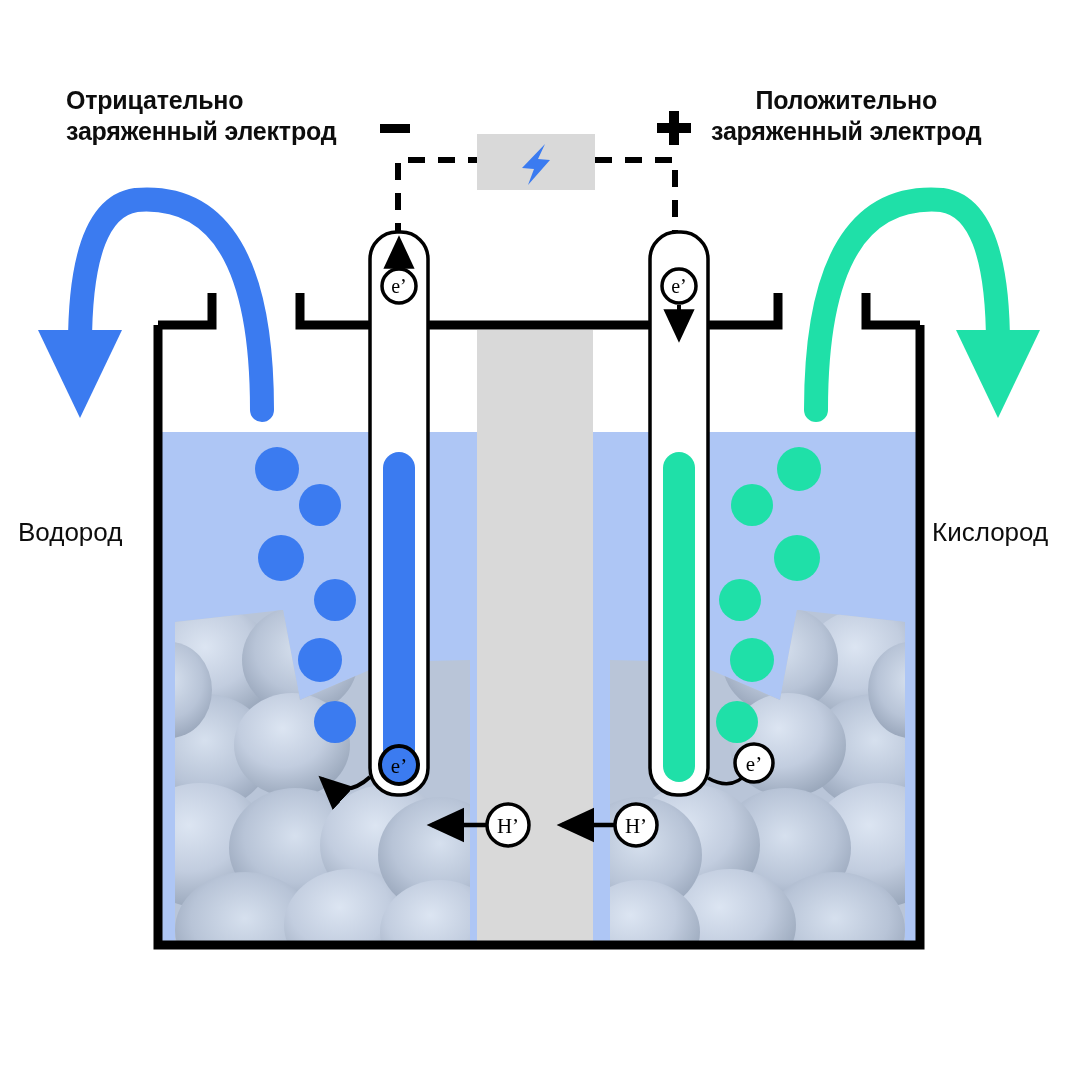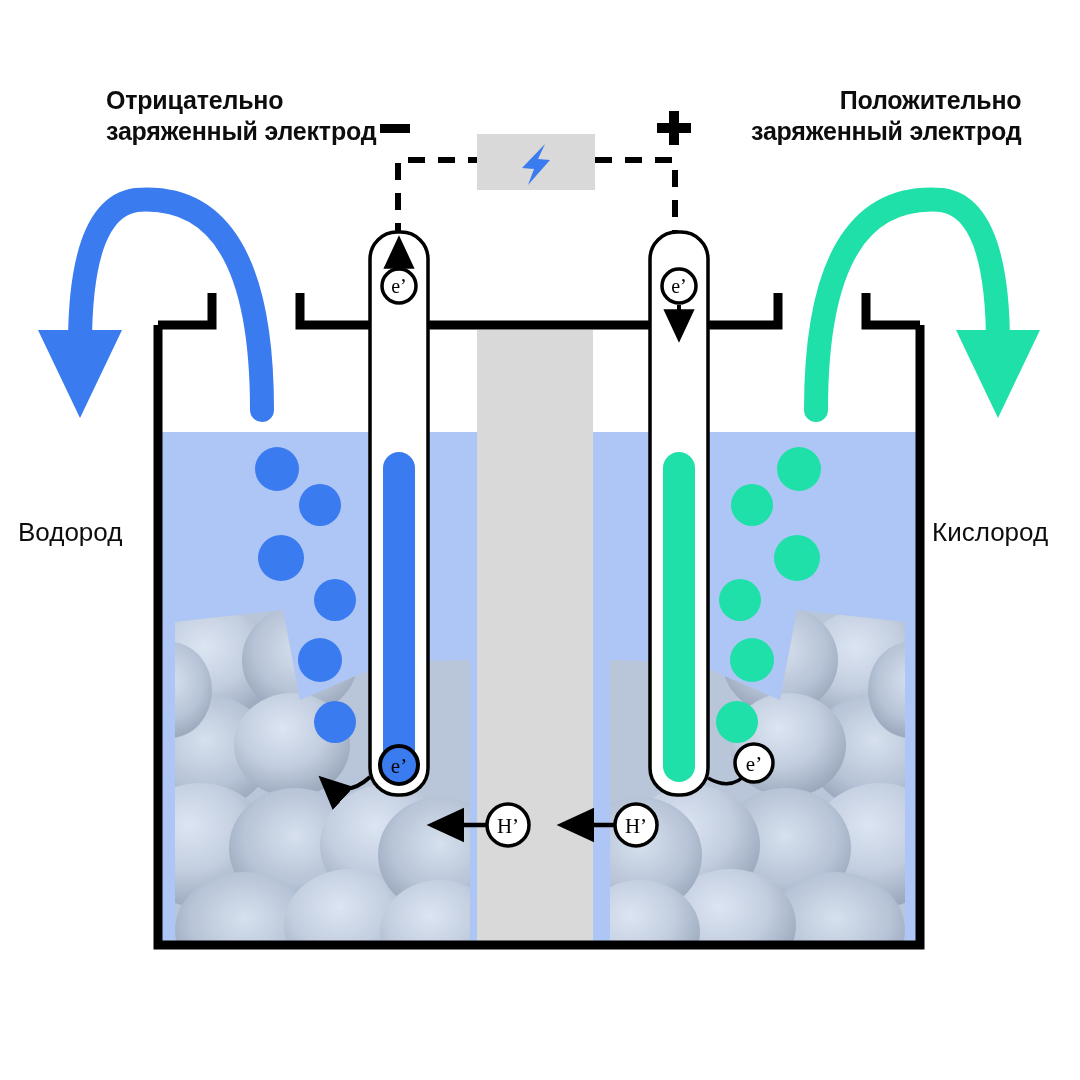--- a/index.html
+++ b/index.html
@@ -1,21 +1,21 @@
 <!DOCTYPE html>
 <html><head>
 <meta charset="utf-8">
 <style>
   html,body{margin:0;padding:0;background:#ffffff;}
   body{width:1080px;height:1080px;overflow:hidden;font-family:"Liberation Sans",sans-serif;}
   #stage{position:relative;width:1080px;height:1080px;background:#fff;}
   svg{display:block;}
-  .lbl{position:absolute;font-weight:700;font-size:25px;line-height:31px;color:#0d0d0d;letter-spacing:-0.2px;margin-left:40px;}
+  .lbl{position:absolute;font-weight:700;font-size:25px;line-height:31px;color:#0d0d0d;letter-spacing:-0.2px;}
   .lbl-left{left:66px;top:85px;text-align:left;}
-  .lbl-right{left:711px;top:85px;text-align:right;}
+  .lbl-right{left:711px;top:85px;text-align:center;}
   .side{position:absolute;font-weight:400;font-size:26px;color:#0d0d0d;}
   .side-left{left:18px;top:517px;text-align:center;}
   .side-right{left:932px;top:517px;}
 </style>
 </head>
 <body>
 
 <div id="stage">
 
   <svg width="1080" height="1080" viewBox="0 0 1080 1080">

